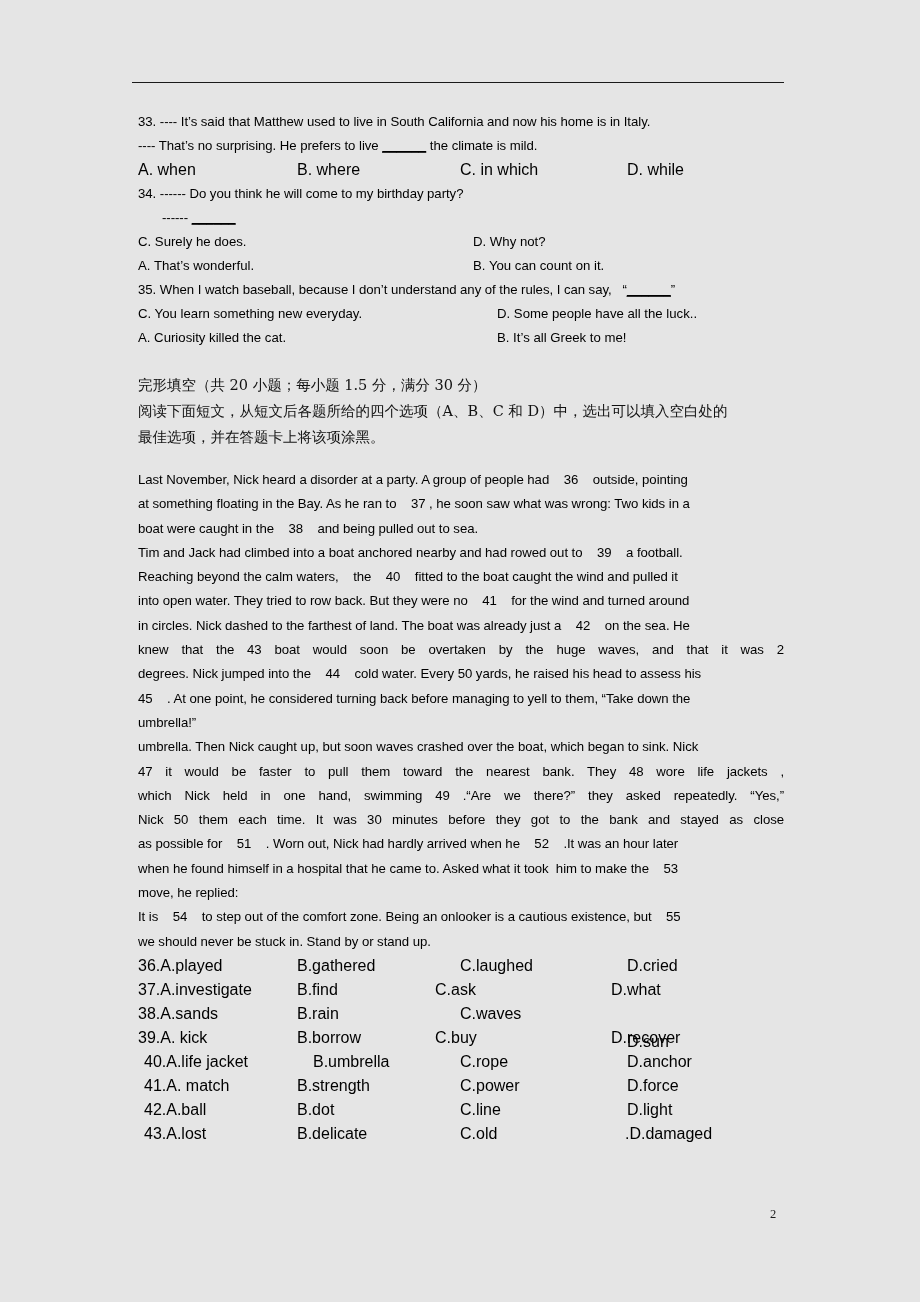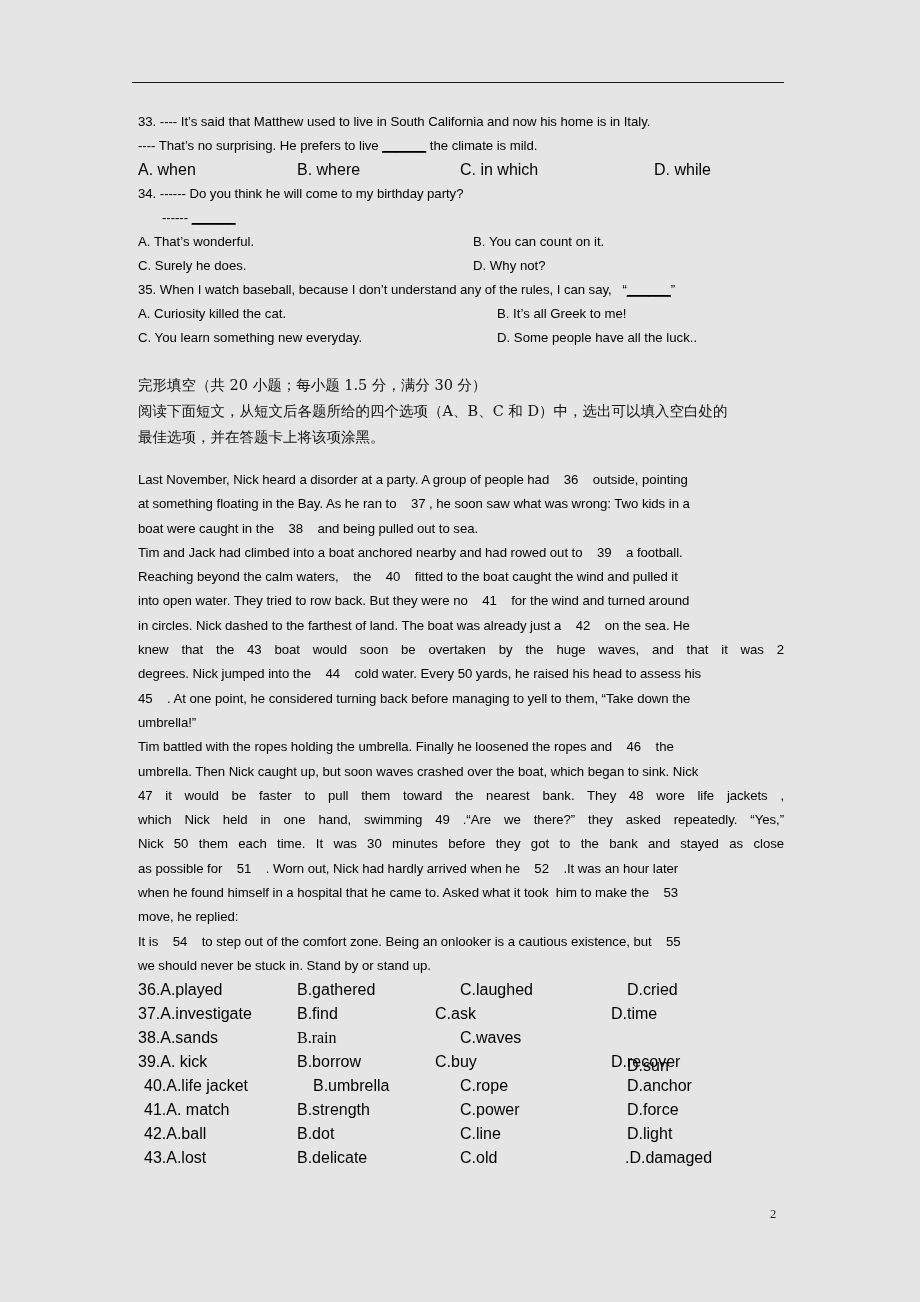--- a/index.html
+++ b/index.html
@@ -75,21 +75,21 @@
     line-height: 24px;
   }
   .optrow2 > span {
     position: absolute;
     top: 0;
     white-space: pre;
   }
   .c-a { left: 0px; }
   .c-b { left: 159px; }
   .c-c { left: 322px; }
-  .c-d { left: 489px; margin-left: 27px; }
+  .c-d { left: 489px; }
 
   .ind { padding-left: 24px; }
 
   
   .cn {
     font-family: "DejaVu Serif", "Liberation Serif", serif;
     font-size: 14.5px;
     line-height: 26px;
     color: #111;
   }
@@ -121,36 +121,36 @@
     <div class="optrow">
       <span class="c-a">A. when</span>
       <span class="c-b">B. where</span>
       <span class="c-c">C. in which</span>
       <span class="c-d">D. while</span>
     </div>
 
     <div class="ln">34. ------ Do you think he will come to my birthday party?</div>
     <div class="ln ind"><span>------ </span><span class="blank-u">______</span></div>
     <div class="optrow2 ind">
+      <span class="c-a">C. Surely he does.</span>
+      <span style="left:335px">D. Why not?</span>
+    </div>
+    <div class="optrow2 ind">
       <span class="c-a">A. That’s wonderful.</span>
       <span style="left:335px">B. You can count on it.</span>
     </div>
-    <div class="optrow2 ind">
-      <span class="c-a">C. Surely he does.</span>
-      <span style="left:335px">D. Why not?</span>
-    </div>
 
     <div class="ln"><span>35. When I watch baseball, because I don’t understand any of the rules, I can say,   “</span><span class="blank-u">______</span><span>”</span></div>
+    <div class="optrow2">
+      <span class="c-a">C. You learn something new everyday.</span>
+      <span style="left:359px">D. Some people have all the luck..</span>
+    </div>
     <div class="optrow2">
       <span class="c-a">A. Curiosity killed the cat.</span>
       <span style="left:359px">B. It’s all Greek to me!</span>
-    </div>
-    <div class="optrow2">
-      <span class="c-a">C. You learn something new everyday.</span>
-      <span style="left:359px">D. Some people have all the luck..</span>
     </div>
 
     <div class="spacer-lg"></div>
 
     <div class="cn">完形填空（共 20 小题；每小题 1.5 分，满分 30 分）</div>
     <div class="cn">阅读下面短文，从短文后各题所给的四个选项（A、B、C 和 D）中，选出可以填入空白处的</div>
     <div class="cn">最佳选项，并在答题卡上将该项涂黑。</div>
 
     <div class="spacer-md"></div>
 
@@ -159,21 +159,20 @@
         <div class="ln">at something floating in the Bay. As he ran to    37 , he soon saw what was wrong: Two kids in a</div>
         <div class="ln">boat were caught in the    38    and being pulled out to sea.</div>
         <div class="ln">Tim and Jack had climbed into a boat anchored nearby and had rowed out to    39    a football.</div>
         <div class="ln">Reaching beyond the calm waters,    the    40    fitted to the boat caught the wind and pulled it</div>
         <div class="ln">into open water. They tried to row back. But they were no    41    for the wind and turned around</div>
         <div class="ln">in circles. Nick dashed to the farthest of land. The boat was already just a    42    on the sea. He</div>
         <div class="ln justify">knew that the    43    boat would soon be overtaken by the huge waves, and that it was 2</div>
         <div class="ln">degrees. Nick jumped into the    44    cold water. Every 50 yards, he raised his head to assess his</div>
         <div class="ln">45    . At one point, he considered turning back before managing to yell to them, “Take down the</div>
         <div class="ln">umbrella!”</div>
-        <div class="ln">Tim battled with the ropes holding the umbrella. Finally he loosened the ropes and    46    the</div>
         <div class="ln">umbrella. Then Nick caught up, but soon waves crashed over the boat, which began to sink. Nick</div>
         <div class="ln justify">47    it would be faster to pull them toward the nearest bank. They    48    wore life jackets ,</div>
         <div class="ln justify">which Nick held in one hand, swimming    49    .“Are we there?” they asked repeatedly. “Yes,”</div>
         <div class="ln justify">Nick    50    them each time. It was 30 minutes before they got to the bank and stayed as close</div>
         <div class="ln">as possible for    51    . Worn out, Nick had hardly arrived when he    52    .It was an hour later</div>
         <div class="ln">when he found himself in a hospital that he came to. Asked what it took  him to make the    53</div>
         <div class="ln">move, he replied:</div>
         <div class="ln">It is    54    to step out of the comfort zone. Being an onlooker is a cautious existence, but    55</div>
         <div class="ln">we should never be stuck in. Stand by or stand up.</div>
       </div>
@@ -182,25 +181,25 @@
         <div class="optrow">
           <span style="left: 0px;">36.A.played</span>
           <span style="left: 159px;">B.gathered</span>
           <span style="left: 322px;">C.laughed</span>
           <span style="left: 489px;">D.cried</span>
         </div>
         <div class="optrow">
           <span style="left: 0px;">37.A.investigate</span>
           <span style="left: 159px;">B.find</span>
           <span style="left: 297px;">C.ask</span>
-          <span style="left: 473px;">D.time</span>
+          <span style="left: 473px;">D.what</span>
         </div>
         <div class="optrow">
           <span style="left: 0px;">38.A.sands</span>
-          <span style="left: 159px; font-family: Liberation Serif, serif;">B.rain</span>
+          <span style="left: 159px;">B.rain</span>
           <span style="left: 322px;">C.waves</span>
           <span style="left: 489px; margin-top: 28px;">D.sun</span>
         </div>
         <div class="optrow">
           <span style="left: 0px;">39.A. kick</span>
           <span style="left: 159px;">B.borrow</span>
           <span style="left: 297px;">C.buy</span>
           <span style="left: 473px;">D.recover</span>
         </div>
         <div class="optrow">

